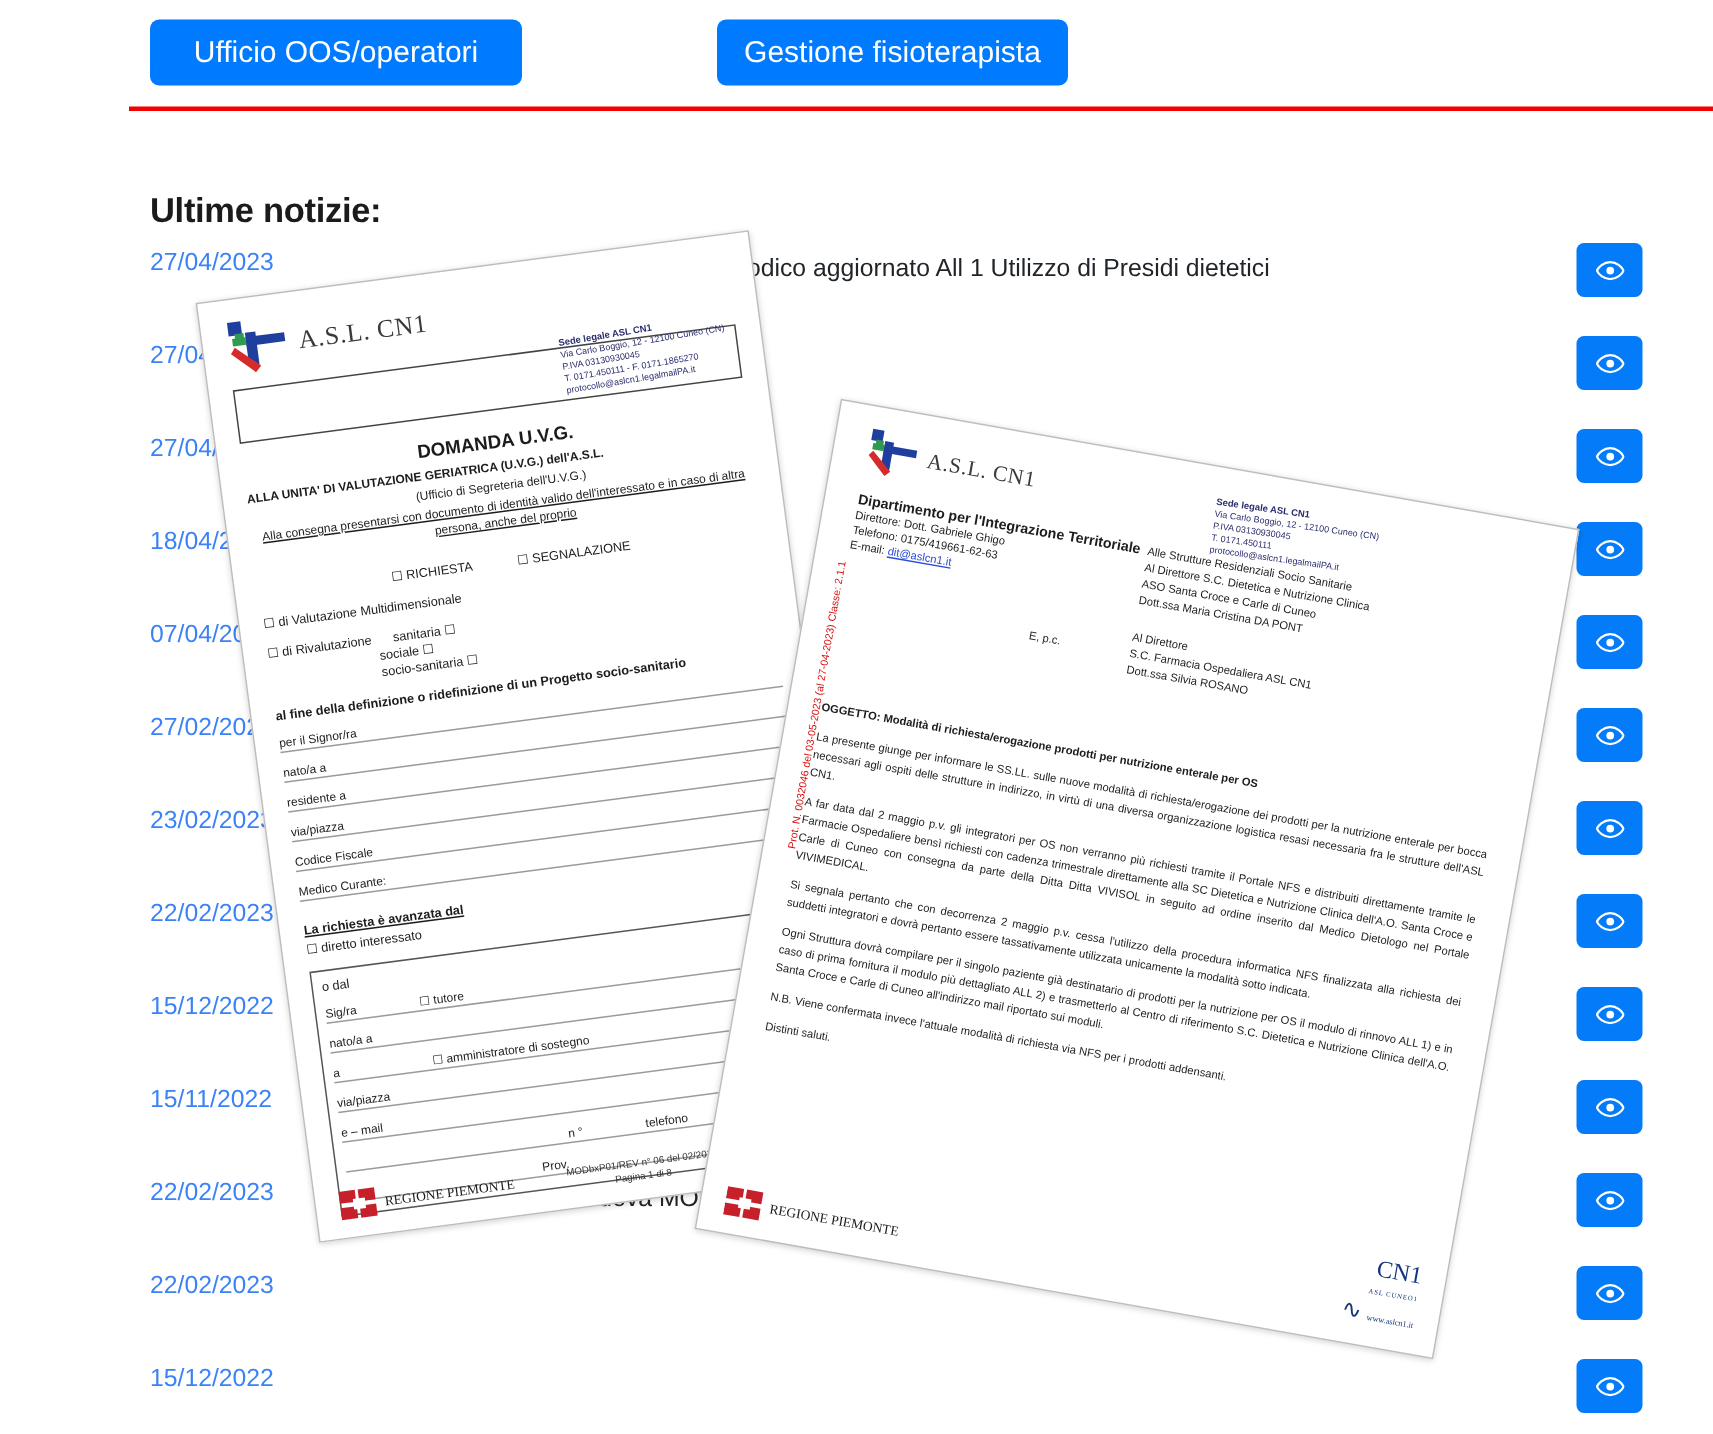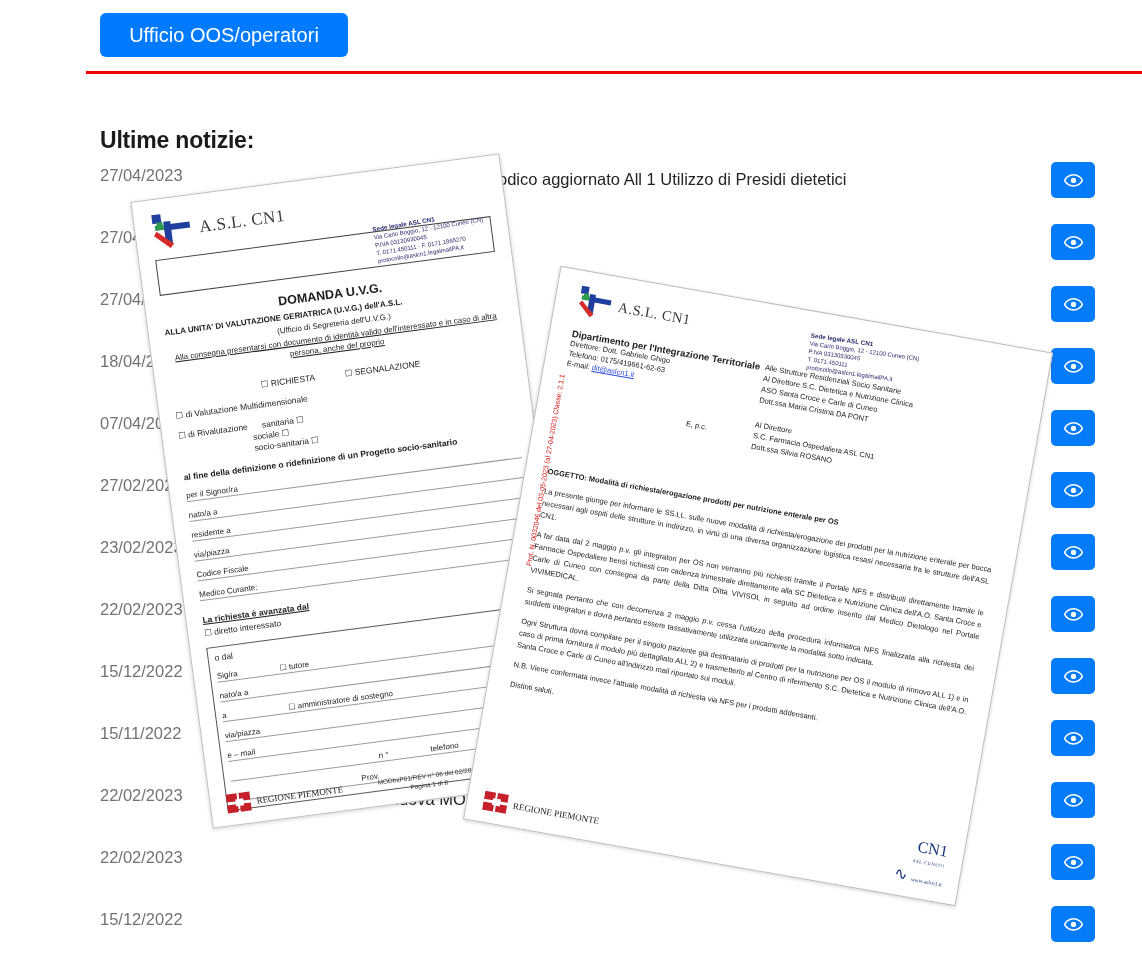--- a/index.html
+++ b/index.html
@@ -76,21 +76,21 @@
   .news-row {
     position: relative;
     height: 62px;
   }
   .news-date {
     position: absolute;
     left: 100px;
     top: 16px;
     width: 130px;
     font-size: 16.5px;
-    color: #737373;
+    color: #3b82f6;
     white-space: nowrap;
   }
   .news-title {
     position: absolute;
     left: 387px;
     top: 16px;
     width: 620px;
     font-size: 16.5px;
     color: #212529;
     line-height: 27px;
@@ -272,20 +272,21 @@
     transform: rotate(-90deg);
     transform-origin: 0 0;
     white-space: nowrap;
   }
 </style>
 </head>
 <body>
 
 <div class="topbar">
   <button class="btn-primary" id="btn-oos">Ufficio OOS/operatori</button>
+  <button class="btn-primary" id="btn-fisio">Gestione fisioterapista</button>
 </div>
 
 <div class="red-rule"></div>
 
 <h2 class="page-heading">Ultime notizie:</h2>
 
 <div class="news-list">
 
   <div class="news-row">
     <div class="news-date">27/04/2023</div>

